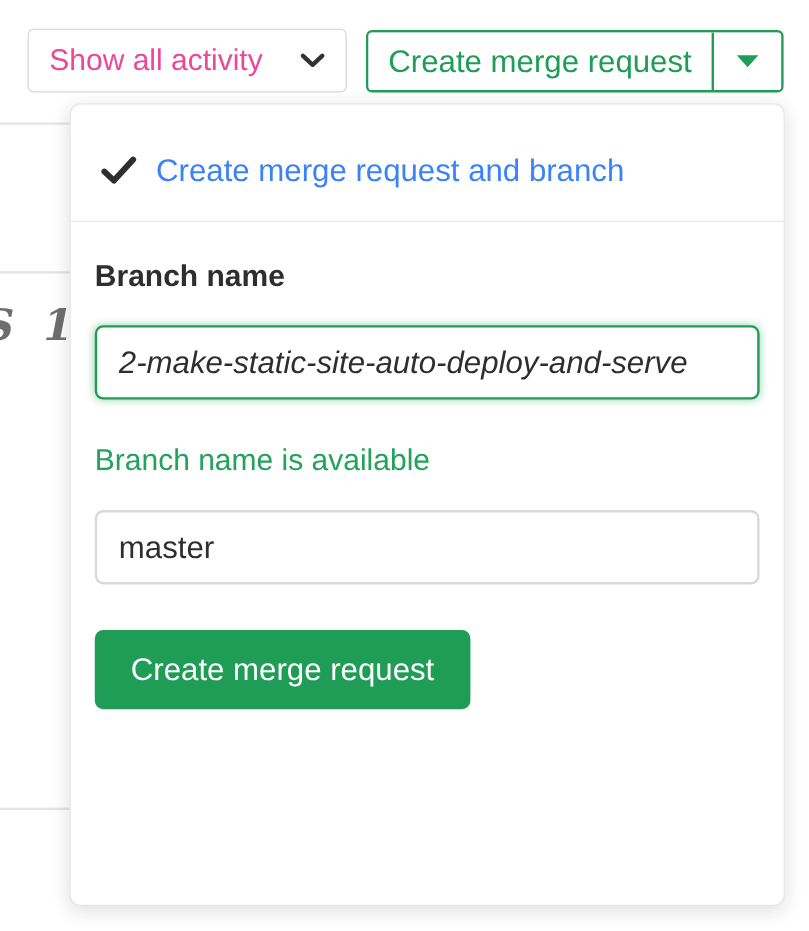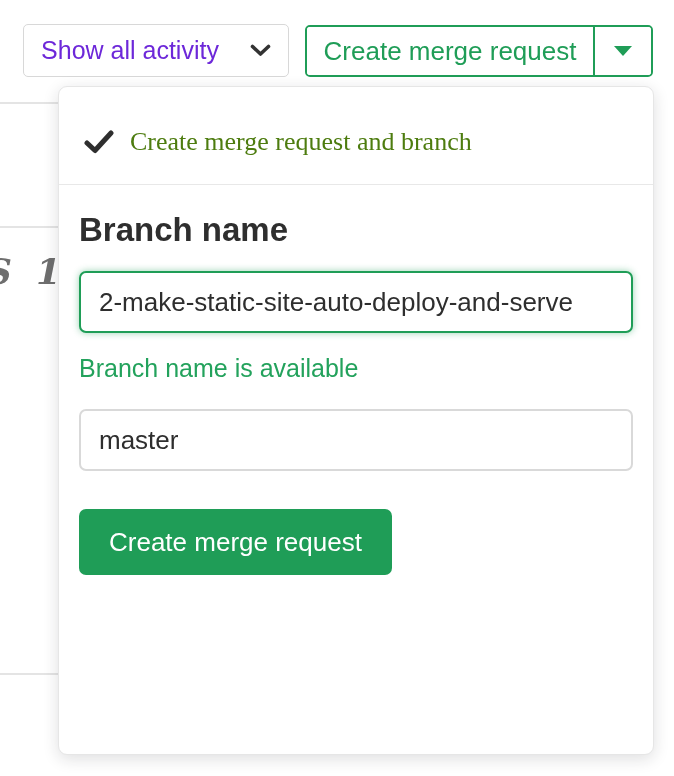--- a/index.html
+++ b/index.html
@@ -31,21 +31,21 @@
 
   
   .activity-btn {
     position: absolute;
     left: 23px; top: 24px; width: 266px; height: 53px;
     background: #fff;
     border: 1px solid #d8d8d8;
     border-radius: 5px;
     display: flex; align-items: center; justify-content: center;
     gap: 31px;
-    font-size: 25px; color: #6d28d9;
+    font-size: 25px; color: #ec4899;
     cursor: pointer;
   }
   .split-btn {
     position: absolute;
     left: 305px; top: 25px; width: 348px; height: 52px;
     background: #fff;
     border: 2px solid #1f9d57;
     border-radius: 5px;
     display: flex; align-items: stretch;
     overflow: hidden;
@@ -78,56 +78,57 @@
     border: 1px solid #e6e6e6;
     border-radius: 9px;
     box-shadow: 0 4px 16px rgba(31,30,36,0.14);
   }
   .menu { padding-top: 25px; }
   .menu-item {
     height: 60px;
     display: flex; align-items: center;
     padding: 0 25px;
     cursor: pointer;
-    font-size: 26px; color: #4d7c0f; font-family: Liberation Serif, serif;
+    font-size: 26px; color: #3b82f6;
   }
   .menu-check {
     width: 34px; min-width: 34px;
     margin-right: 12px;
     display: flex; align-items: center;
   }
   .menu-divider {
     height: 1px; background: #e8e8e8;
     margin-top: 12px;
   }
 
   .form { padding: 30px 20px 0 20px; }
   .field-label {
-    font-size: 33px; font-weight: 700; color: #2e2e2e;
+    font-size: 25px; font-weight: 700; color: #2e2e2e;
     line-height: 30px;
   }
   .text-input {
     display: block;
     width: 100%; height: 62px;
     margin-top: 26px;
     padding: 0 18px;
     font-family: "Liberation Sans", sans-serif;
     font-size: 26px; color: #2e2e2e;
     background: #fff;
     border: 2px solid #d9d9d9;
     border-radius: 7px;
     outline: none;
     white-space: nowrap; overflow: hidden;
   }
   .text-input.valid {
     border-color: #1f9d57;
     box-shadow: 0 0 7px rgba(31,157,87,0.45);
+    font-style: italic;
   }
   .help-text {
-    margin-top: 20px;
+    margin-top: 36px;
     font-size: 25px; color: #23a25c;
     line-height: 30px;
   }
   .field-label.second { margin-top: 46px; }
   .text-input.source { margin-top: 26px; padding-left: 18px; }
   .submit-btn {
     margin-top: 38px;
     height: 66px;
     padding: 0 30px;
     background: #1f9d57;

